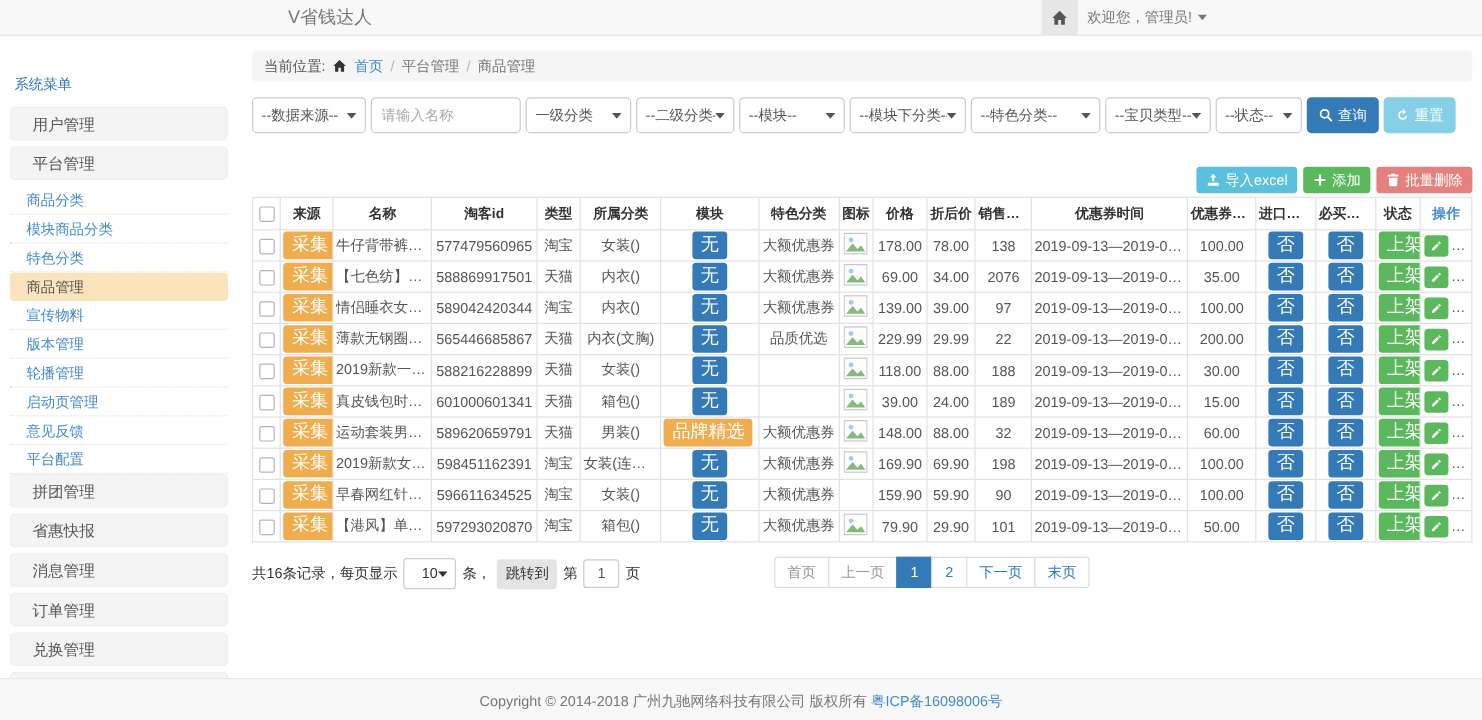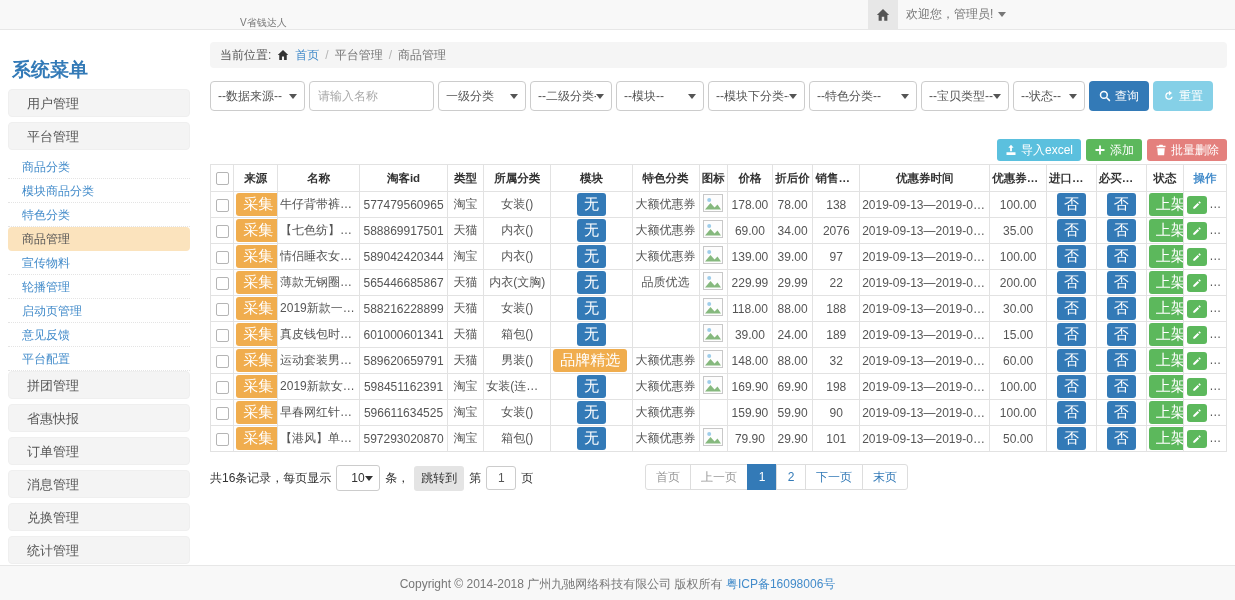--- a/index.html
+++ b/index.html
@@ -2,27 +2,27 @@
 <html><head>
 <meta charset="utf-8">
 <style>
   *{box-sizing:border-box;margin:0;padding:0}
   html,body{width:1235px;height:600px}
   body{position:relative;overflow:hidden;background:#fff;color:#333;
        font-family:"Liberation Sans","DejaVu Sans",sans-serif}
 
   
   .navbar{position:absolute;top:0;left:0;width:100%;height:30px;background:#f8f8f8;border-bottom:1px solid #e7e7e7}
-  .brand{position:absolute;left:240px;top:8px;line-height:29px;font-size:10px;color:#777}
+  .brand{position:absolute;left:240px;top:0;line-height:29px;font-size:15px;color:#777}
   .nav-home{position:absolute;left:868px;top:0;width:30px;height:29px;background:#e7e7e7;display:flex;align-items:center;justify-content:center;color:#555;cursor:pointer}
   .nav-user{position:absolute;left:906px;top:0;height:29px;display:flex;align-items:center;gap:5px;font-size:12px;color:#777;cursor:pointer}
 
   
   .sidebar{position:absolute;left:8px;top:55px;width:182px;height:540px;overflow:hidden}
-  .side-title{color:#337ab7;font-weight:bold;font-size:19px;padding:8px 4px 12px;line-height:14px}
+  .side-title{color:#337ab7;font-weight:normal;font-size:12px;padding:8px 4px 12px;line-height:14px}
   .side-group{height:28px;line-height:28px;background:#f4f4f4;border:1px solid #efefef;border-radius:4px;padding-left:18px;font-size:13px;color:#555;margin-bottom:5px;cursor:pointer}
   .side-link{height:24px;line-height:24px;padding-left:14px;font-size:12px;color:#428bca;border-bottom:1px dotted #e4e4e4;cursor:pointer;overflow:hidden}
   .side-link.active{background:#fbe3bd;border-radius:4px;color:#555;border-bottom-color:transparent}
 
   
   .main{position:absolute;left:210px;top:42px;width:1017px}
   .breadcrumb{height:26px;background:#f5f5f5;border-radius:4px;padding:0 10px;font-size:12px;color:#777;display:flex;align-items:center;gap:6px}
   .breadcrumb .home-link{color:#428bca;cursor:pointer;text-decoration:none}
   .breadcrumb .sep{color:#b5b5b5}
   .bc-prefix{color:#555}
@@ -107,28 +107,29 @@
 <div class="sidebar">
   <div class="side-title">系统菜单</div>
   <div>
       <div class="side-group">用户管理</div>
       <div class="side-group">平台管理</div>
       <div class="side-link">商品分类</div>
       <div class="side-link">模块商品分类</div>
       <div class="side-link">特色分类</div>
       <div class="side-link active">商品管理</div>
       <div class="side-link">宣传物料</div>
+      <div class="side-link">版本管理</div>
       <div class="side-link">轮播管理</div>
       <div class="side-link">启动页管理</div>
       <div class="side-link">意见反馈</div>
       <div class="side-link">平台配置</div>
       <div class="side-group">拼团管理</div>
       <div class="side-group">省惠快报</div>
+      <div class="side-group">消息管理</div>
       <div class="side-group">订单管理</div>
-      <div class="side-group">消息管理</div>
       <div class="side-group">兑换管理</div>
       <div class="side-group">统计管理</div>
     </div>
 </div>
 
 <div class="main">
 
   <div class="breadcrumb">
     <span class="bc-prefix">当前位置:</span>
     <span class="icon" style="color:#333">

